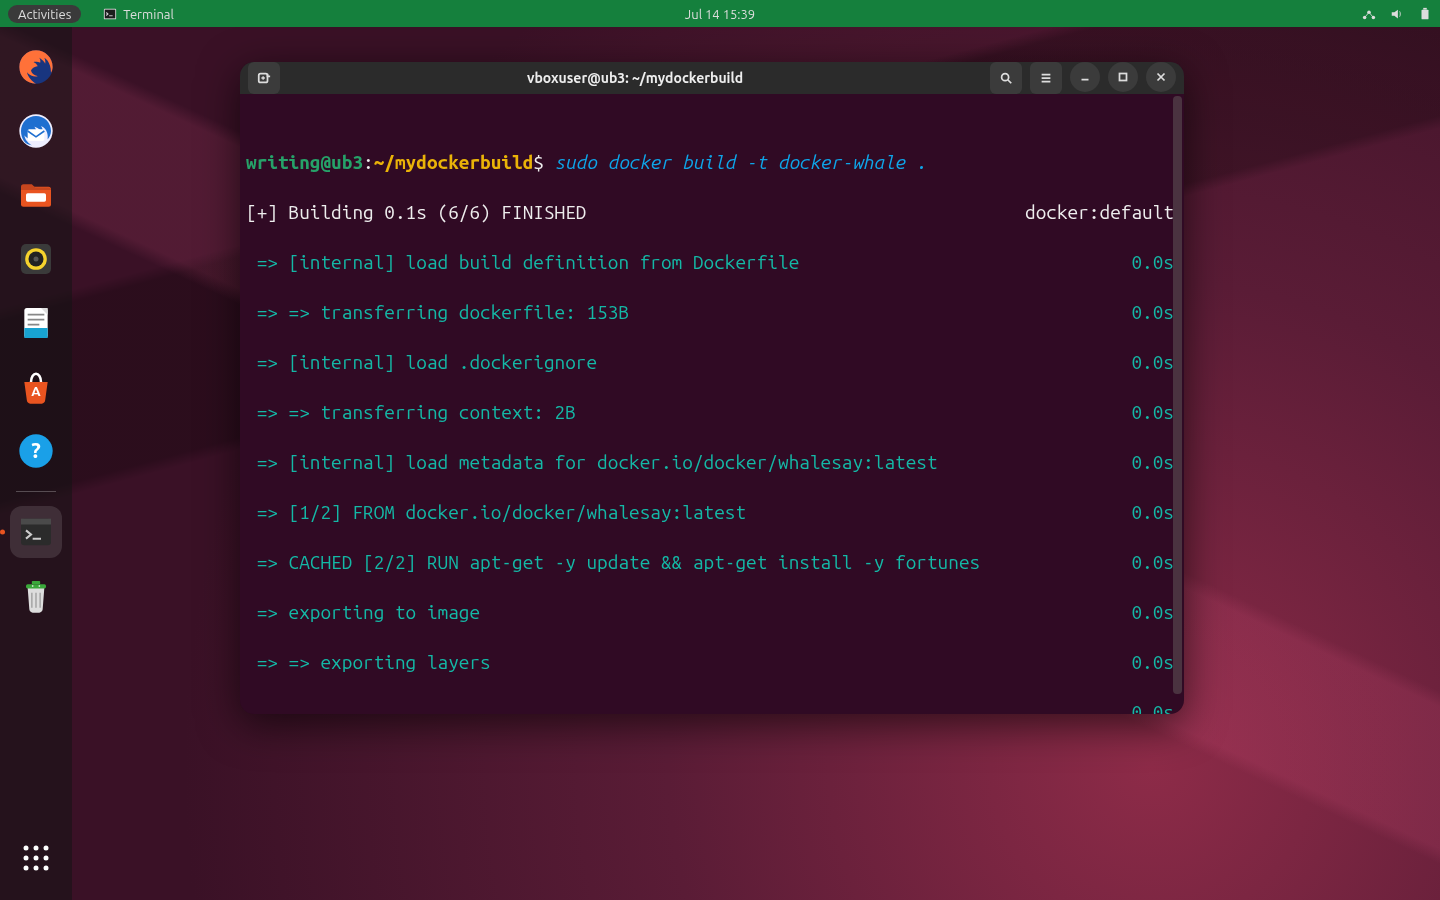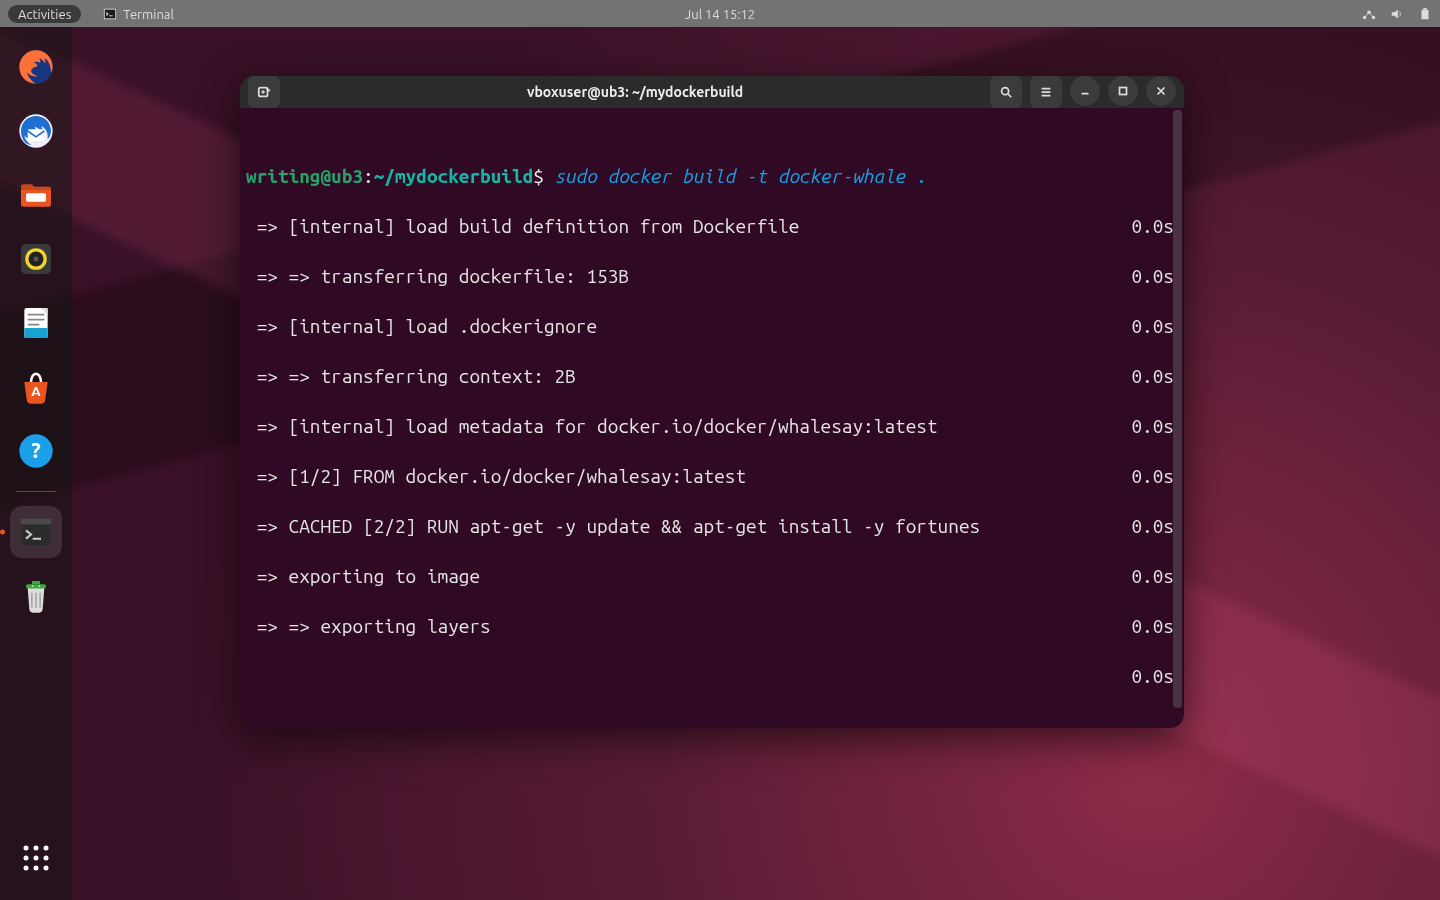--- a/index.html
+++ b/index.html
@@ -21,21 +21,21 @@
   .wallpaper::before {
     inset: 0;
     background:
       linear-gradient( 25deg, transparent 45%, rgba(255,100,150,0.12) 46%, rgba(255,100,150,0.12) 55%, transparent 56%),
       linear-gradient(-15deg, transparent 60%, rgba(0,0,0,0.25) 61%, rgba(0,0,0,0.25) 75%, transparent 76%);
   }
 
   
   .topbar {
     position: absolute; top: 0; left: 0; right: 0; height: 27px;
-    background: #737373; color: #ddd; display: flex; align-items: center;
+    background: #15803d; color: #ddd; display: flex; align-items: center;
     font-size: 13px; z-index: 10; padding: 0 8px;
   }
   .topbar .activities {
     background: #3a3a3a; border-radius: 12px; padding: 2px 10px; cursor: pointer;
   }
   .topbar .app-indicator { margin-left: 22px; display: flex; align-items: flex-end; gap: 6px; }
   .topbar .clock { position: absolute; left: 50%; transform: translateX(-50%); }
   .topbar .tray { margin-left: auto; display: flex; gap: 14px; align-items: center; }
   .topbar svg { width: 14px; height: 14px; fill: #ddd; }
 
@@ -55,21 +55,21 @@
   .dock-item.active::before {
     content: ""; position: absolute; left: -10px; top: 50%; transform: translateY(-50%);
     width: 5px; height: 5px; border-radius: 50%; background: #e95420;
   }
   .dock-sep { width: 40px; height: 1px; background: rgba(255,255,255,0.25); margin: 2px 0; }
   .dock .show-apps { margin-top: auto; margin-bottom: 16px; }
   .dock svg { width: 40px; height: 40px; }
 
   
   .term-window {
-    position: absolute; left: 240px; top: 76px; width: 944px; height: 652px;
+    position: absolute; left: 240px; top: 62px; width: 944px; height: 652px;
     background: #300a24; border-radius: 14px; z-index: 8;
     box-shadow: 0 10px 40px rgba(0,0,0,0.6);
     display: flex; flex-direction: column; overflow: hidden;
   }
   .term-titlebar {
     height: 44px; background: #2b2b2b; display: flex; align-items: center;
     padding: 0 8px; gap: 6px;
   }
   .tb-btn {
     width: 32px; height: 32px; border-radius: 6px; background: #3b3b3b;
@@ -84,25 +84,25 @@
     flex: 1; padding: 6px 10px 6px 6px;
     font-family: "Ubuntu Mono", "DejaVu Sans Mono", monospace;
     font-size: 19px; line-height: 25px; color: #eee; position: relative;
     white-space: pre;
   }
   .term-scrollbar {
     position: absolute; right: 2px; top: 2px; width: 9px; height: 598px;
     background: #4a3340; border-radius: 4px;
   }
   .prompt-user { color: #26a269; font-weight: bold; }
-  .prompt-path { color: #14b8a6; font-weight: bold; }
+  .prompt-path { color: #eab308; font-weight: bold; }
   .prompt-sym  { color: #eee; }
   .cmd-text    { color: #0ea5e9; font-style: italic; }
   .build-line  { color: #eee; }
-  .step-line   { color: #e5e5e5; display: flex; text-align: center; }
+  .step-line   { color: #14b8a6; display: flex; text-align: center; }
   .step-line .l { flex: 0 0 auto; }
   .step-line .r { margin-left: auto; }
   .build-row   { display: flex; }
   .build-row .r{ margin-left: auto; }
 
   
   .ic-firefox  { fill: #ff7139; }
   .ic-thunder  { fill: #1f6fd0; }
   .ic-files    { fill: #e95420; }
   .ic-rhythm   { fill: #f6d32d; }
@@ -119,21 +119,21 @@
 <div class="topbar">
   <div class="activities">Activities</div>
   <div class="app-indicator">
     <svg viewBox="0 0 16 16">
         <rect x="1" y="2" width="14" height="12" rx="1" fill="#ddd"></rect>
         <rect x="2" y="3" width="12" height="10" fill="#1d1d1d"></rect>
         <path d="M4 6l2 2-2 2M7 10h4" stroke="#ddd" stroke-width="1"></path>
       </svg>
     <span>Terminal</span>
   </div>
-  <div class="clock">Jul 14  15:12</div>
+  <div class="clock">Jul 14  15:39</div>
   <div class="tray">
     <svg viewBox="0 0 16 16">
         <circle cx="3" cy="12" r="2"></circle>
         <circle cx="8" cy="6" r="2"></circle>
         <circle cx="13" cy="12" r="2"></circle>
         <path d="M3 12L8 6l5 6" stroke="#ddd" fill="none"></path>
       </svg>
     <svg viewBox="0 0 16 16">
         <path d="M2 6v4h3l4 3V3L5 6H2z"></path>
         <path d="M11 5c1 1 1 5 0 6" stroke="#ddd" fill="none"></path>
@@ -265,20 +265,21 @@
         <svg viewBox="0 0 16 16">
             <path d="M4 4l8 8M12 4l-8 8"></path>
           </svg>
       </div>
     </div>
   </div>
 
   <div class="term-body">
     <div class="term-scrollbar"></div>
 <div><span class="prompt-user">writing@ub3</span><span class="prompt-sym">:</span><span class="prompt-path">~/mydockerbuild</span><span class="prompt-sym">$</span><span class="cmd-text"> </span><span class="cmd-text">sudo docker build -t docker-whale .</span></div>
+<div class="build-row build-line"><span class="l">[+] Building 0.1s (6/6) FINISHED</span><span class="r">docker:default</span></div>
 <div class="step-line"><span class="l"> =&gt; [internal] load build definition from Dockerfile</span><span class="r">0.0s</span></div>
 <div class="step-line"><span class="l"> =&gt; =&gt; transferring dockerfile: 153B</span><span class="r">0.0s</span></div>
 <div class="step-line"><span class="l"> =&gt; [internal] load .dockerignore</span><span class="r">0.0s</span></div>
 <div class="step-line"><span class="l"> =&gt; =&gt; transferring context: 2B</span><span class="r">0.0s</span></div>
 <div class="step-line"><span class="l"> =&gt; [internal] load metadata for docker.io/docker/whalesay:latest</span><span class="r">0.0s</span></div>
 <div class="step-line"><span class="l"> =&gt; [1/2] FROM docker.io/docker/whalesay:latest</span><span class="r">0.0s</span></div>
 <div class="step-line"><span class="l"> =&gt; CACHED [2/2] RUN apt-get -y update &amp;&amp; apt-get install -y fortunes</span><span class="r">0.0s</span></div>
 <div class="step-line"><span class="l"> =&gt; exporting to image</span><span class="r">0.0s</span></div>
 <div class="step-line"><span class="l"> =&gt; =&gt; exporting layers</span><span class="r">0.0s</span></div>
 <div class="step-line"><span class="r">0.0s</span></div>

